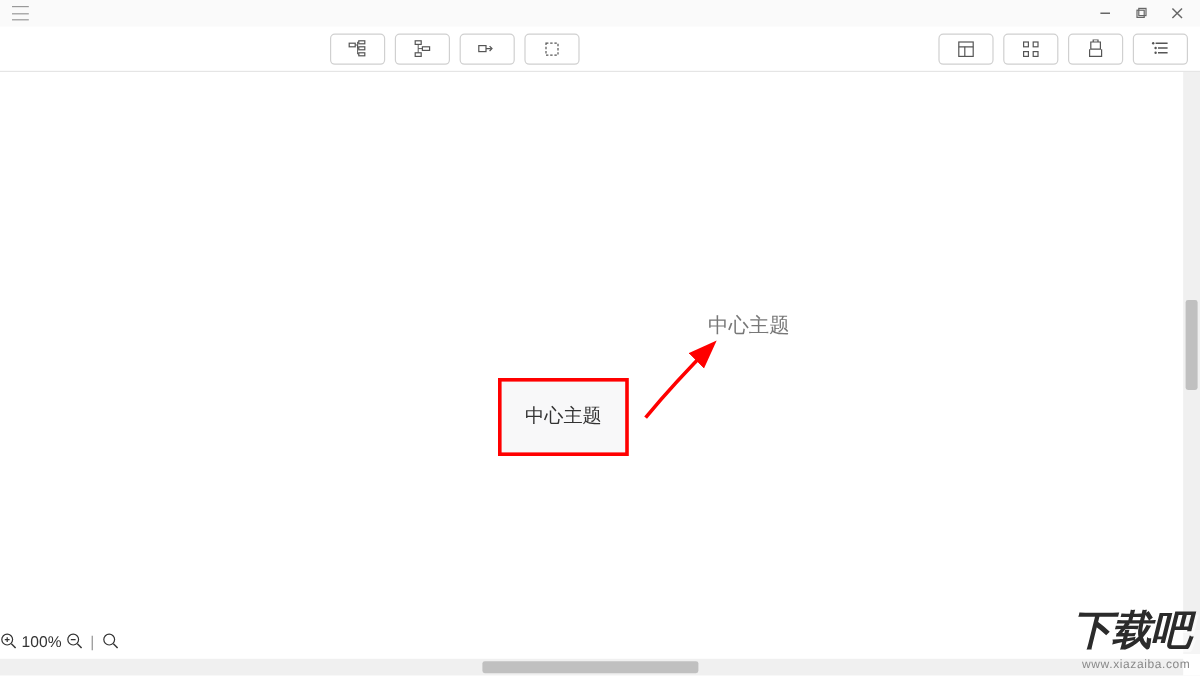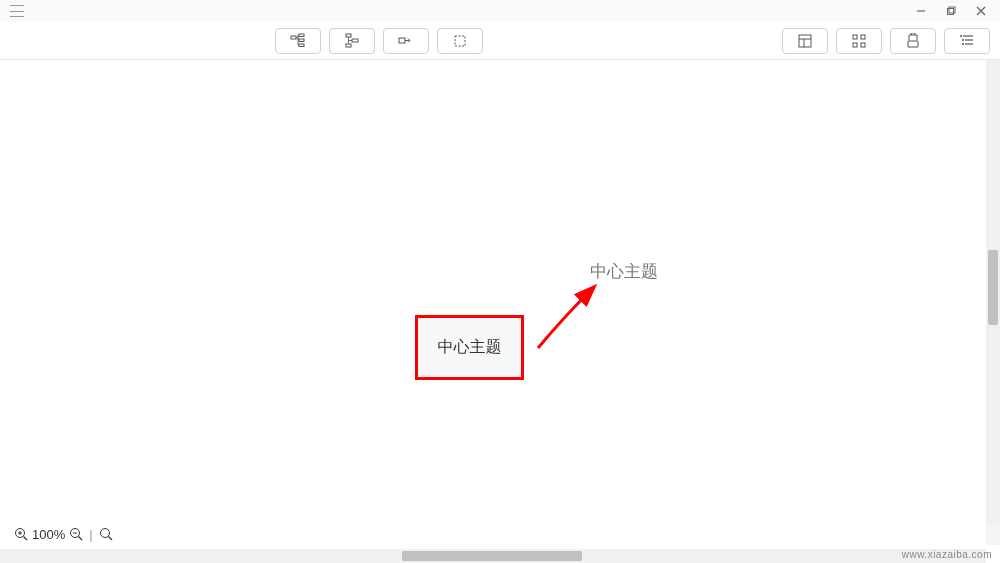--- a/index.html
+++ b/index.html
@@ -175,21 +175,20 @@
     }
     .statusbar {
       position: absolute;
       bottom: 18px;
       left: 0;
       right: 14px;
       height: 22px;
       background: #ffffff;
       display: flex;
       align-items: center;
-      padding-left: 14px;
       font-size: 13px;
       color: #333;
       gap: 4px;
     }
     .zoom-icon {
       display: inline-flex;
       align-items: center;
       cursor: pointer;
     }
     .zoom-icon svg {
@@ -372,14 +371,15 @@
   </span>
 </div>
 
 <div class="scrollbar-h">
   <div class="scrollbar-h-track">
     <div class="scrollbar-thumb-h"></div>
   </div>
 </div>
 
 <div class="watermark">
+  <div class="watermark-text-main">下载吧</div>
   <div class="watermark-text-sub">www.xiazaiba.com</div>
 </div>
 
 </body></html>

